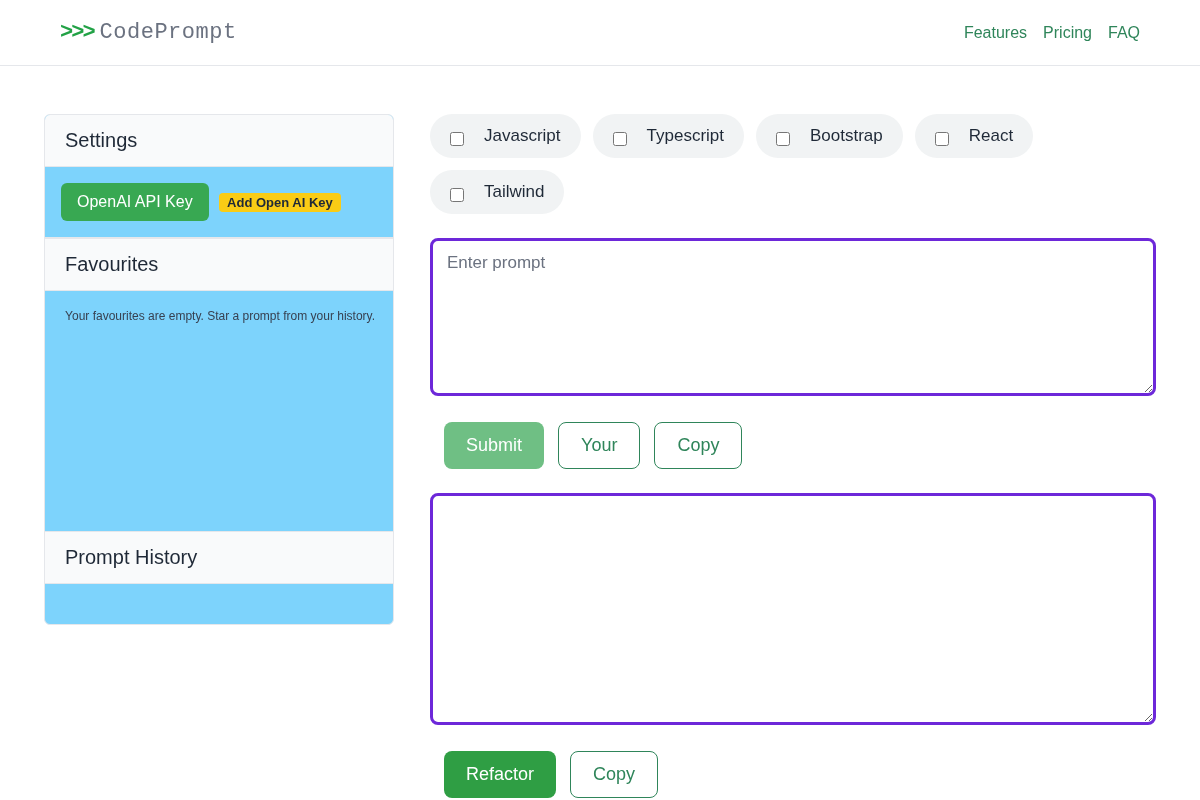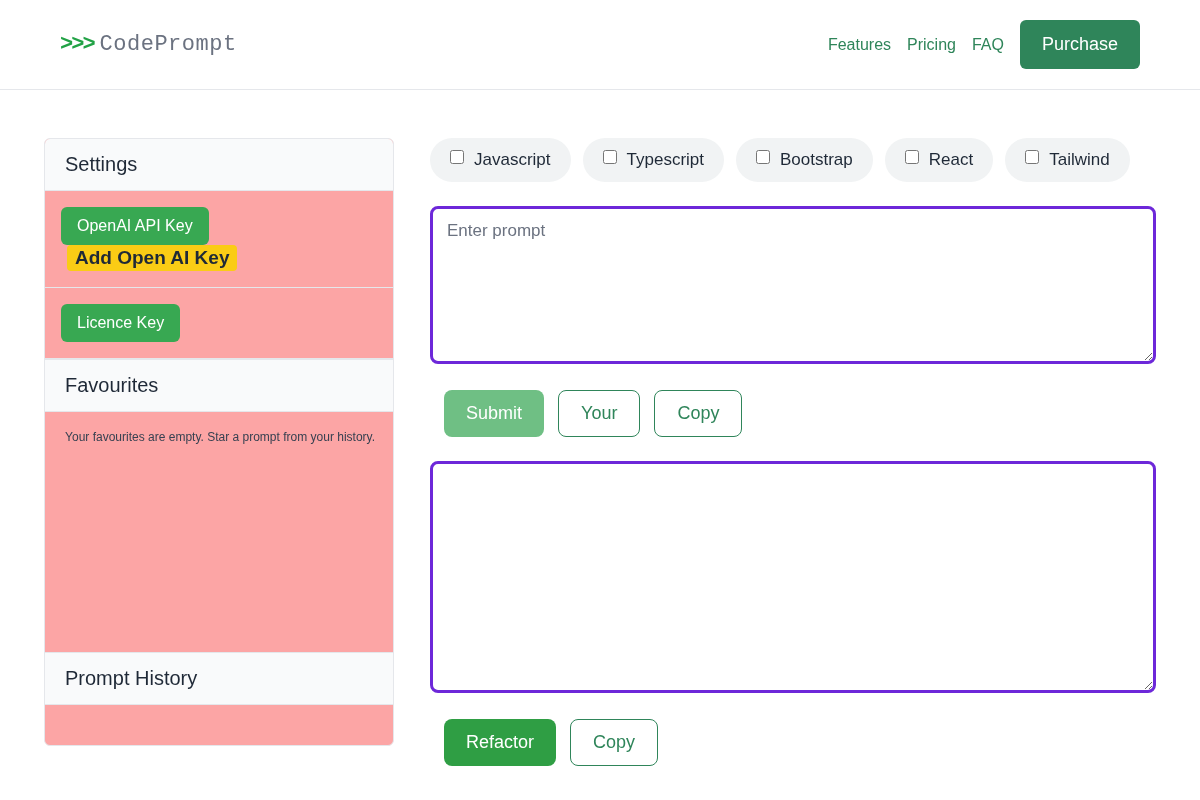--- a/index.html
+++ b/index.html
@@ -53,21 +53,21 @@
       padding: 48px 44px 0 44px;
       gap: 36px;
     }
     .sidebar {
       width: 350px;
       flex-shrink: 0;
     }
     .panel {
       border: 1px solid #e5e7eb;
       border-radius: 6px;
-      background: #fca5a5;
+      background: #7dd3fc;
       overflow: hidden;
     }
     .panel-header {
       background: #f9fafb;
       border-bottom: 1px solid #e5e7eb;
       padding: 14px 20px;
       font-size: 20px;
       font-weight: 500;
       color: #1f2937;
     }
@@ -84,21 +84,21 @@
       padding: 10px 16px;
       font-size: 16px;
       cursor: pointer;
     }
     .badge-yellow {
       display: inline-block;
       background: #facc15;
       color: #1f2937;
       border-radius: 4px;
       padding: 2px 8px;
-      font-size: 19px;
+      font-size: 13px;
       font-weight: 600;
       margin-left: 6px;
       vertical-align: middle;
     }
     .favourites-body {
       padding: 16px 18px;
       min-height: 240px;
       font-size: 12px;
       color: #374151;
       line-height: 1.5;
@@ -114,22 +114,22 @@
       display: flex;
       gap: 12px;
       flex-wrap: wrap;
       margin-bottom: 24px;
     }
     .pill {
       background: #f1f3f4;
       border-radius: 999px;
       padding: 12px 20px;
       display: flex;
-      align-items: flex-start;
-      gap: 10px;
+      align-items: flex-end;
+      gap: 20px;
       font-size: 17px;
       color: #1f2937;
     }
     .pill input[type="checkbox"] {
       width: 14px;
       height: 14px;
       cursor: pointer;
     }
     textarea {
       width: 100%;
@@ -178,37 +178,33 @@
 
 <header class="header">
   <div class="logo">
     <span class="logo-chevrons">&gt;&gt;&gt;</span>
     <span>CodePrompt</span>
   </div>
   <nav class="nav">
     <a href="#">Features</a>
     <a href="#">Pricing</a>
     <a href="#">FAQ</a>
-    <button class="btn-purchase">Purchase</button>
   </nav>
 </header>
 
 <div class="container">
 
   <aside class="sidebar">
     <div class="panel">
 
       <div class="panel-header">Settings</div>
       <div class="panel-section">
         <button class="btn-green">OpenAI API Key</button>
         <span class="badge-yellow">Add Open AI Key</span>
       </div>
-      <div class="panel-section">
-        <button class="btn-green">Licence Key</button>
-      </div>
 
       <div class="panel-header mid">Favourites</div>
       <div class="favourites-body">Your favourites are empty. Star a prompt from your history.</div>
 
       <div class="panel-header mid">Prompt History</div>
       <div class="panel-section" style="min-height:40px"></div>
 
     </div>
   </aside>
 

